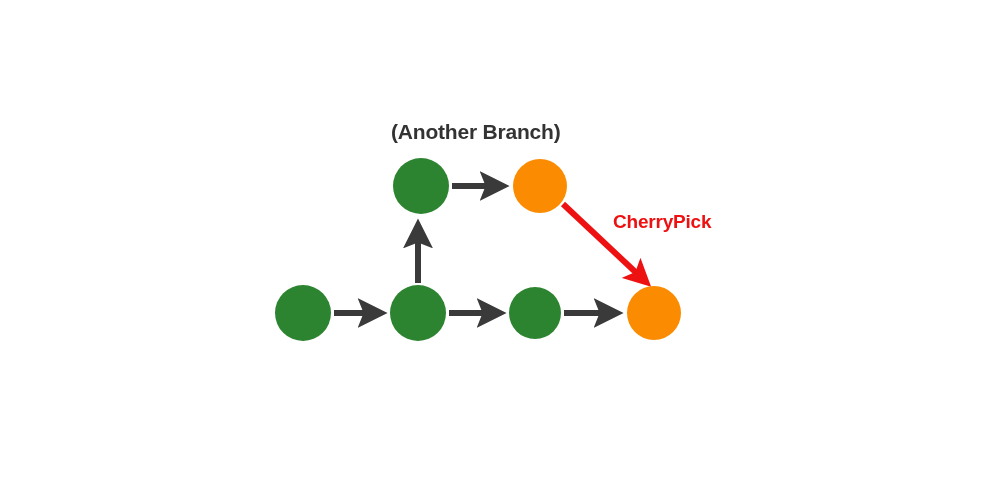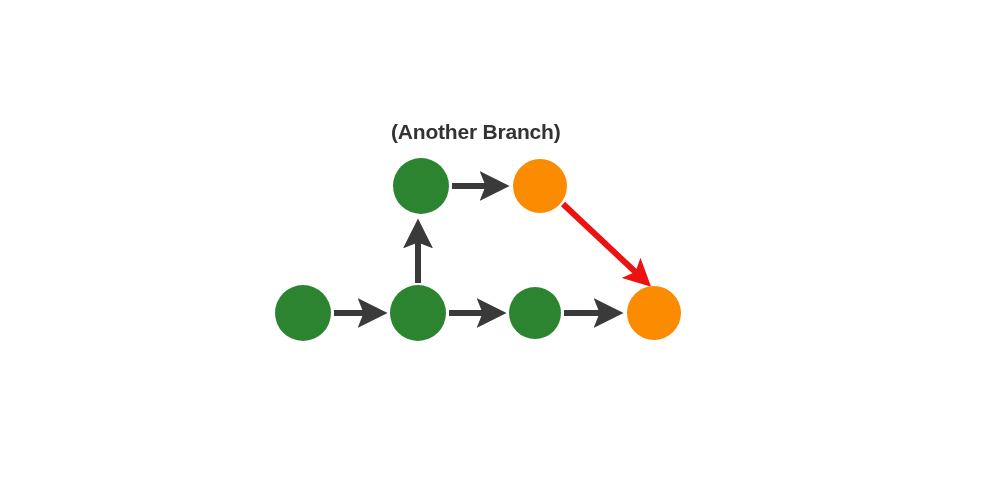--- a/index.html
+++ b/index.html
@@ -87,14 +87,15 @@
 
   <div class="node-circle" style="left:390px; top:285px; width:56px; height:56px; background:#2c8430;"></div>
 
   <div class="node-circle" style="left:509px; top:287px; width:52px; height:52px; background:#2c8430;"></div>
 
   <div class="node-circle" style="left:627px; top:286px; width:54px; height:54px; background:#fb8b00;"></div>
 
   <div class="graph-label branch-label" style="left:391px; top:120px;">(Another Branch)</div>
 
 
+  <div class="graph-label op-label" style="left:613px; top:211px;">CherryPick</div>
 
 </div>
 
 </body></html>

